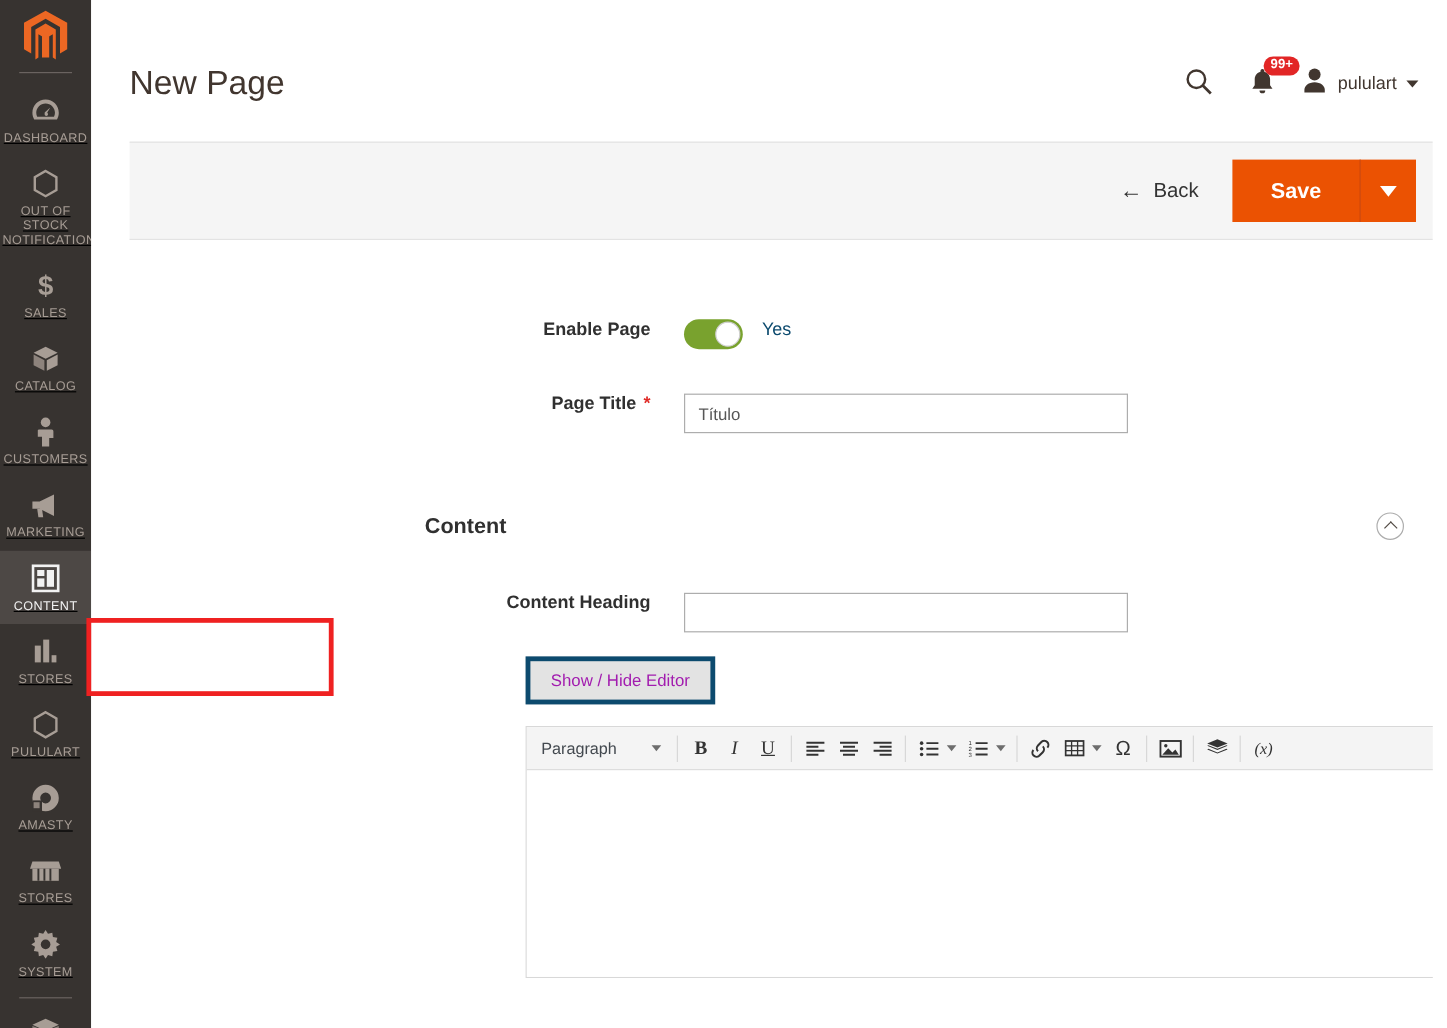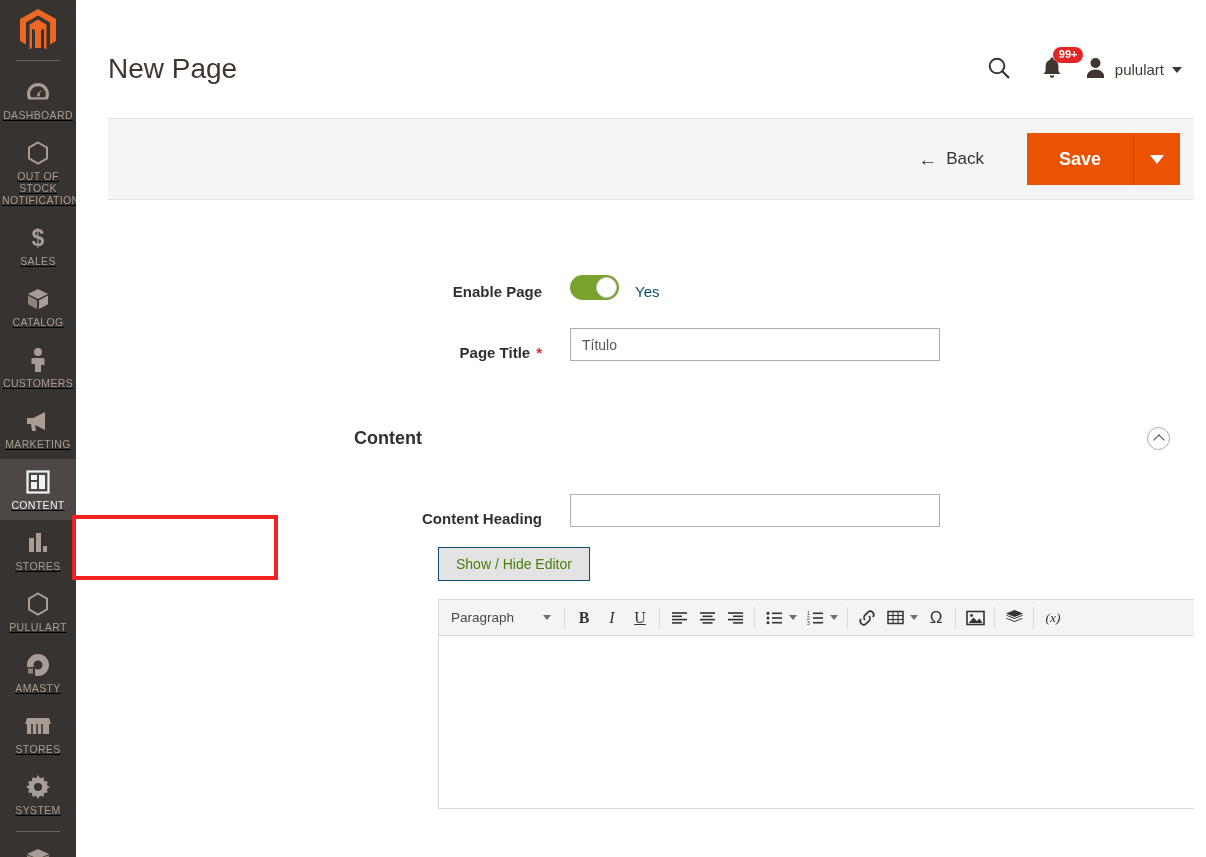--- a/index.html
+++ b/index.html
@@ -104,37 +104,36 @@
     font-size: 17px; color: #333; display: flex; align-items: center;
     margin-right: 26px; padding: 4px 2px;
   }
   .back-arrow { font-size: 19px; margin-right: 9px; line-height: 17px; }
   .save-group { display: flex; align-items: stretch; height: 52px; }
   .save-btn {
     background: #eb5202; border: 0; color: #fff;
     font-size: 18px; font-weight: bold;
     padding: 0 32px; cursor: pointer;
     border-right: 1px solid #c7440a;
-    margin-left: 15px;
   }
   .save-toggle {
     background: #eb5202; border: 0; width: 46px; cursor: pointer;
     display: flex; align-items: center; justify-content: center;
   }
   .save-caret {
     width: 0; height: 0;
     border-left: 7px solid transparent;
     border-right: 7px solid transparent;
     border-top: 9px solid #fff;
   }
 
   
   .form-area { padding: 0 12px 0 32px; }
   .field-row {
-    display: flex; align-items: flex-end;
+    display: flex; align-items: flex-start;
     margin-bottom: 0;
   }
   .field-label {
     width: 462px; text-align: right; padding-right: 28px;
     font-size: 15px; color: #303030; font-weight: bold;
   }
   .req-star { color: #e02b27; margin-left: 6px; font-size: 15px; }
 
   .toggle-row { margin-top: 66px; height: 34px; }
   .toggle {
@@ -187,22 +186,22 @@
   .editor-block { margin-top: 20px; position: relative; }
   .redbox {
     position: absolute; left: -36px; top: -32px;
     width: 206px; height: 65px;
     border: 4px solid #ef2121;
     pointer-events: none;
     z-index: 5;
   }
   .showhide-wrap { padding-left: 330px; }
   .showhide-btn {
-    background: #e3e3e3; border: 1px solid #0c4a6e;
-    color: #4d7c0f; font-size: 14px;
+    background: #e3e3e3; border: 4px solid #0c4a6e;
+    color: #a21caf; font-size: 14px;
     padding: 8px 17px; cursor: pointer;
     font-family: "Liberation Sans", sans-serif;
   }
 
   .editor {
     margin-top: 18px; margin-left: 330px;
     width: 770px;
     border: 1px solid #d8d8d8;
     background: #fff;
   }

